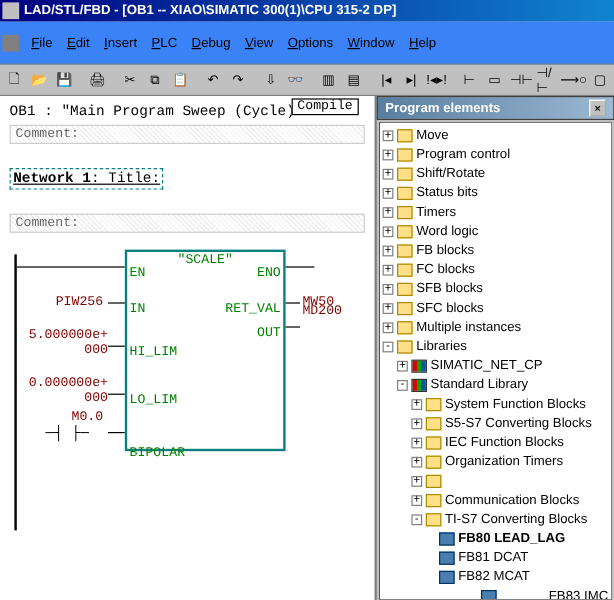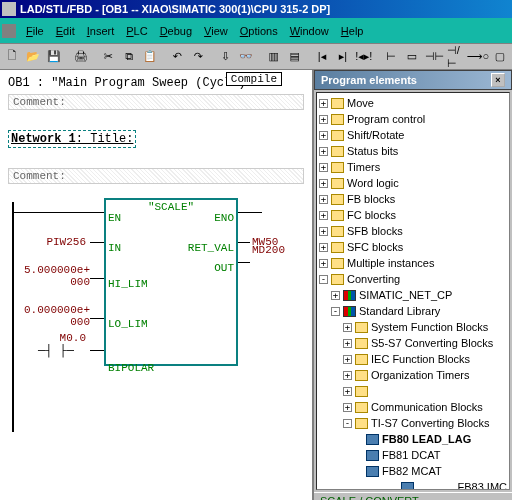--- a/index.html
+++ b/index.html
@@ -17,22 +17,22 @@
     color: white;
     height: 18px;
     display: flex;
     align-items: center;
     padding: 0 2px;
     font-weight: bold;
     font-size: 11px;
   }
   .titlebar .icon { width: 14px; height: 14px; background: #c0c0c0; margin-right: 4px; }
   .menubar {
-    background: #14b8a6;
-    height: 26px;
+    background: #3b82f6;
+    height: 36px;
     display: flex;
     align-items: center;
     padding: 0 2px;
     border-bottom: 1px solid #808080;
   }
   .menubar .mini-icon { width: 14px; height: 14px; background: #808080; margin-right: 4px; }
   .menubar span { padding: 0 6px; cursor: default; }
   .menubar span u { text-decoration: underline; }
   .toolbar {
     background: #c0c0c0;
@@ -143,21 +143,21 @@
   }
   
   .ob-header {
     padding: 6px 8px 2px 8px;
     font-family: "Courier New", monospace;
     font-size: 12px;
     position: relative;
   }
   .compile-btn {
     position: absolute;
-    right: 30px; top: 2px;
+    right: 13px; top: 2px;
     border: 1px solid #000;
     background: #fff;
     padding: 0 4px;
     font-size: 11px;
   }
   .comment-box {
     margin: 2px 8px;
     background: repeating-linear-gradient(45deg, #eee, #eee 1px, #fff 1px, #fff 3px);
     border: 1px solid #ccc;
     padding: 1px 4px;
@@ -391,21 +391,21 @@
           <span>SFC blocks</span>
         </div>
         <div class="tree-row" style="padding-left: 0px;">
           <span class="exp">+</span>
           <span class="folder"></span>
           <span>Multiple instances</span>
         </div>
         <div class="tree-row" style="padding-left: 0px;">
           <span class="exp">-</span>
           <span class="folder"></span>
-          <span>Converting</span>
+          <span>Libraries</span>
         </div>
         <div class="tree-row" style="padding-left: 12px;">
           <span class="exp">+</span>
           <span class="lib-icon"></span>
           <span>SIMATIC_NET_CP</span>
         </div>
         <div class="tree-row" style="padding-left: 12px;">
           <span class="exp">-</span>
           <span class="lib-icon"></span>
           <span>Standard Library</span>

